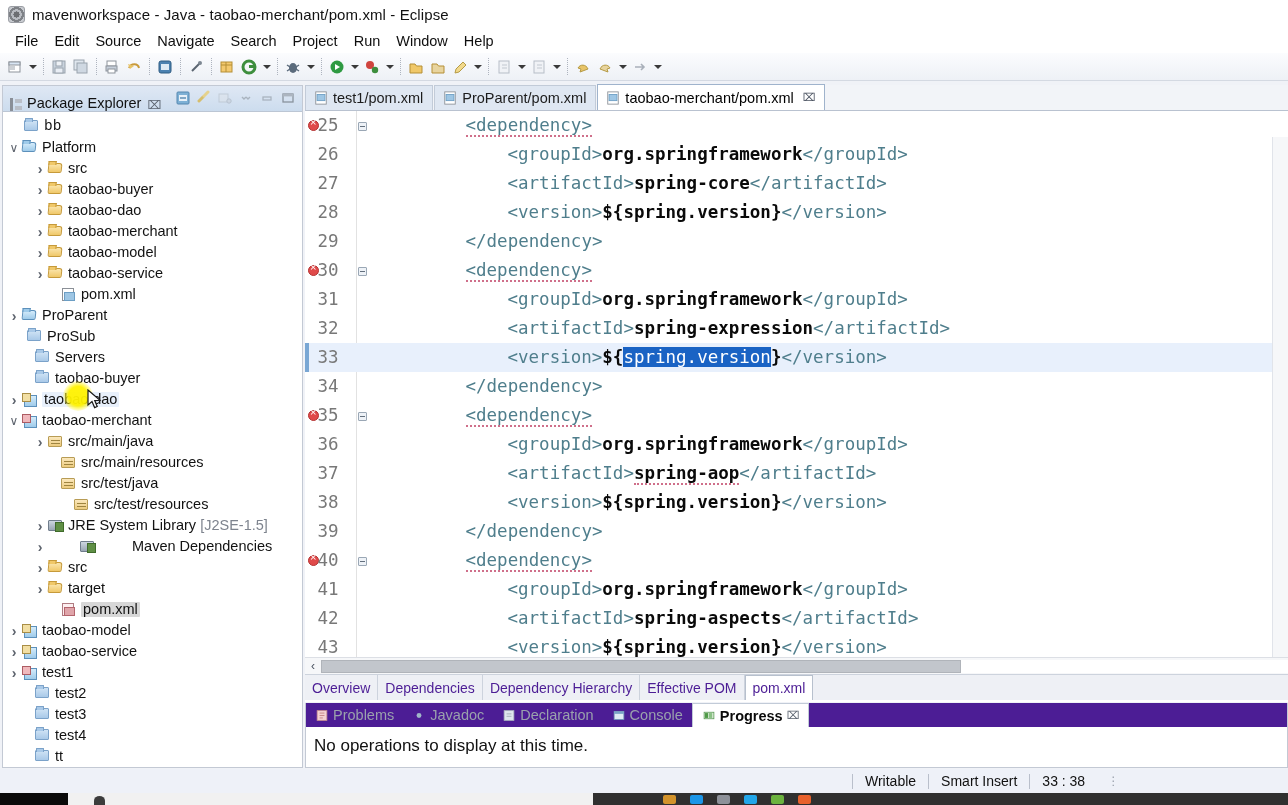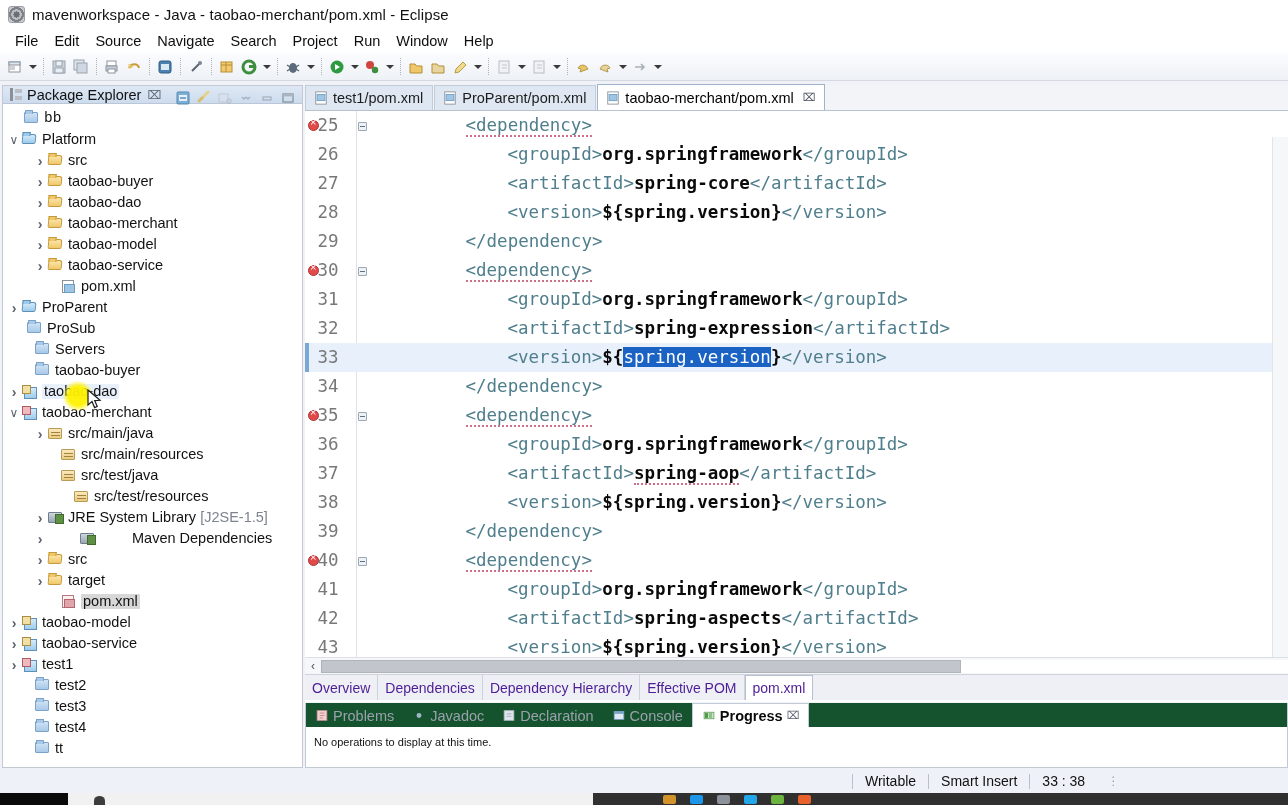--- a/index.html
+++ b/index.html
@@ -60,22 +60,22 @@
   }
   .ic { position:absolute; left:2px; top:2px; width:16px; height:16px; }
 
   
   .pe {
     position: absolute; left: 2px; top: 85px; width: 301px; height: 683px;
     background: #ffffff;
     border: 1px solid #c3c9d4;
   }
   .pe-header {
-    height: 18px; background: linear-gradient(#dfe8f4, #ccdcee);
-    display: flex; align-items: center; border-bottom: 1px solid #bcc6d4;
+    height: 26px; background: linear-gradient(#dfe8f4, #ccdcee);
+    display: flex; align-items: flex-end; border-bottom: 1px solid #bcc6d4;
     position: relative;
   }
   .pe-header .pe-vicon {
     width: 13px; height: 13px; margin-left: 7px; margin-right: 4px;
     background:
       linear-gradient(#8a8f98,#8a8f98) 0 0/3px 13px no-repeat,
       linear-gradient(#b9bec7,#b9bec7) 5px 1px/7px 4px no-repeat,
       linear-gradient(#b9bec7,#b9bec7) 5px 8px/7px 4px no-repeat;
   }
   .pe-title { font-size: 14.5px; color: #111; }
@@ -269,29 +269,29 @@
     padding: 0 7px; display:flex; align-items:center; color:#4c1d95;
     border-right: 1px solid #cdd3dd;
   }
   .ftab.active { background:#ffffff; border: 1px solid #b7c0cd; border-bottom:none; }
 
   
   .bottom {
     position: absolute; left: 305px; top: 703px; width: 983px; height: 65px;
     background: #ffffff; border: 1px solid #c3c9d4; border-top: none;
   }
-  .btabs { height: 24px; background: #14532d; display: flex; align-items: flex-end; }
+  .btabs { height: 24px; background: #4c1d95; display: flex; align-items: center; }
   .btab {
     display:flex; align-items:center; gap:4px; padding: 0 9px; height: 23px;
     font-size: 14.5px; color: #9aa1ad;
   }
   .btab.active { color:#0a0a0a; font-weight: bold; background:#ffffff; border:1px solid #c2cbd8; border-bottom:none; height:24px;}
   .btab .xclose { font-size: 11px; color:#5a626e; font-weight: normal;}
   .bico { width: 14px; height: 13px; position: relative; }
-  .bbody { padding: 9px 0 0 8px; font-size: 11px; color: #111; }
+  .bbody { padding: 9px 0 0 8px; font-size: 17px; color: #111; }
 
   
   .statusbar {
     position: absolute; left: 0; top: 769px; width: 1288px; height: 24px;
     background: #eef1f8; display: flex; align-items: center;
   }
   .st-sep { width: 1px; height: 15px; background: #b9bfcb; }
   .st-cell { font-size: 14px; color: #111; padding: 0 12px; white-space: nowrap; }
   .st-dots { color:#9aa1ad; letter-spacing:1px; font-size:12px; padding:0 10px;}
 

